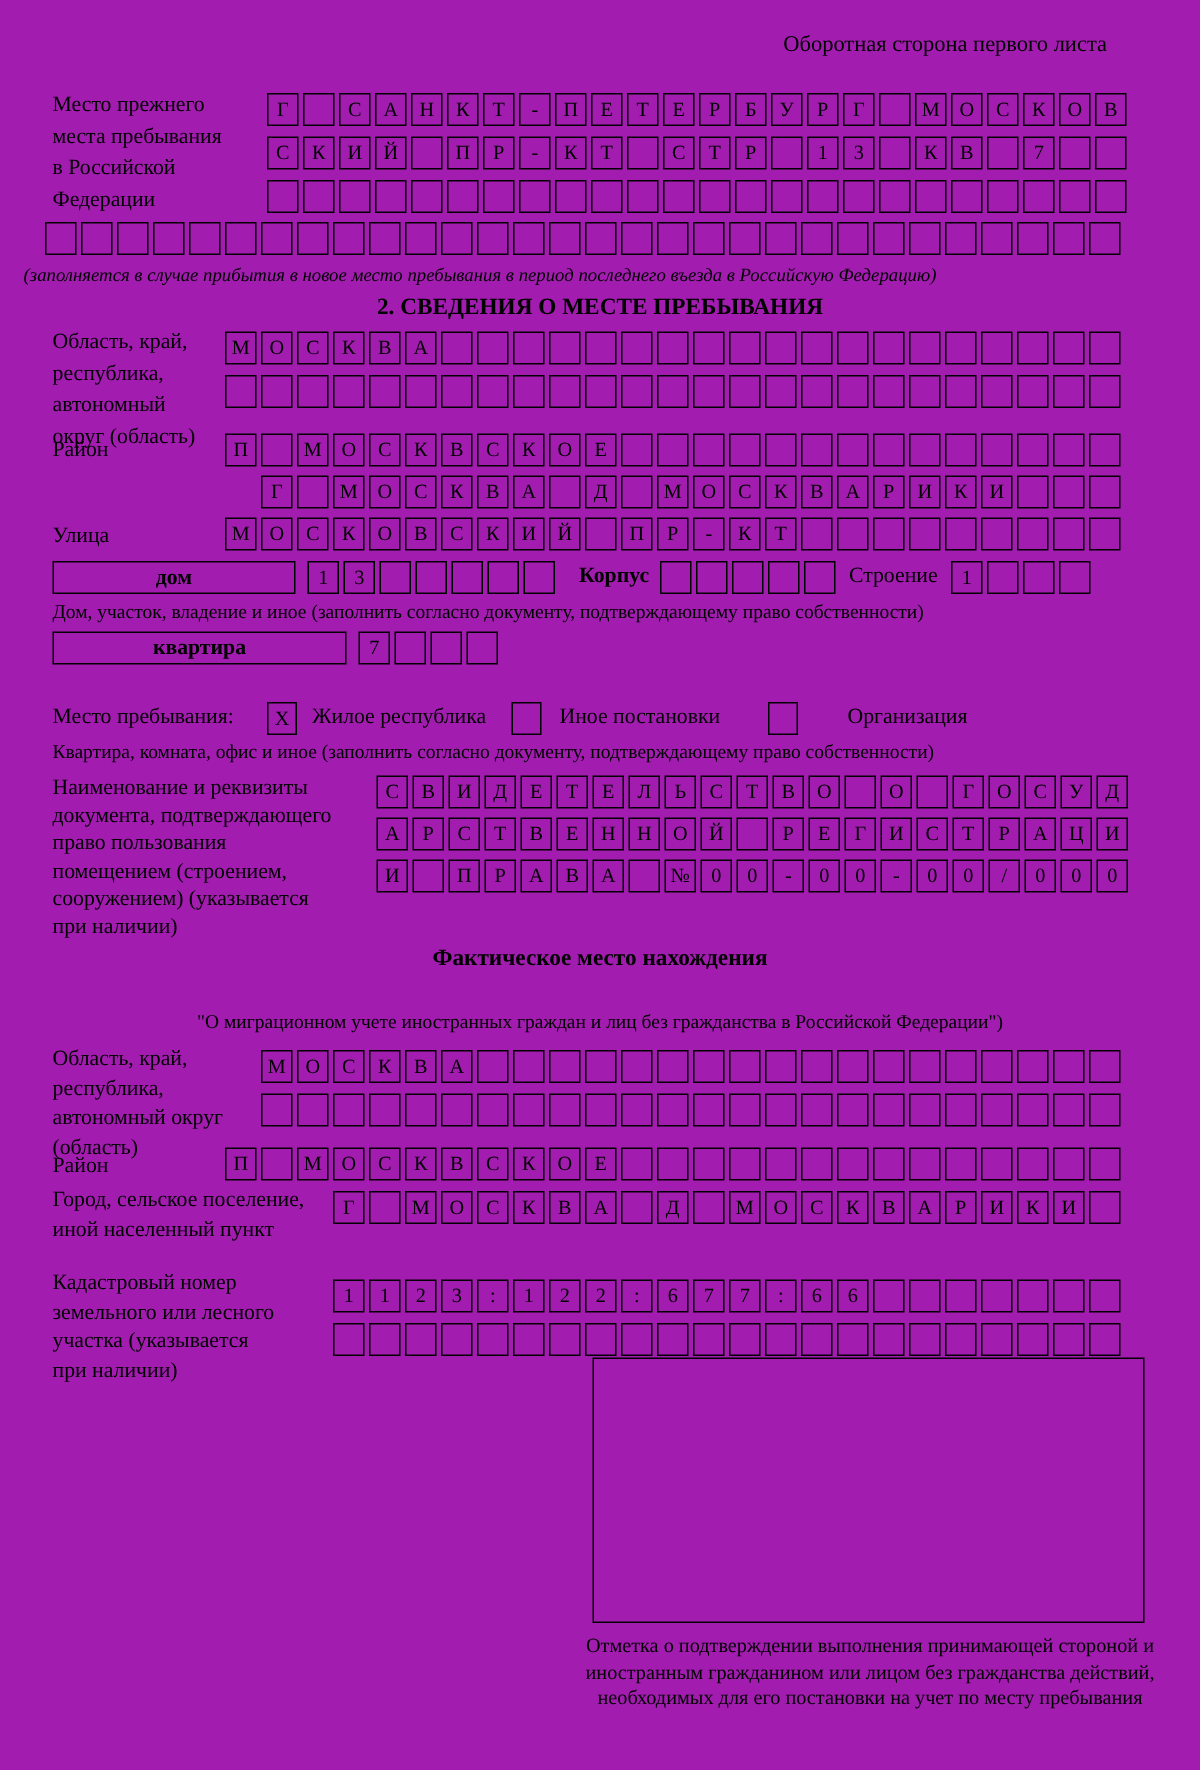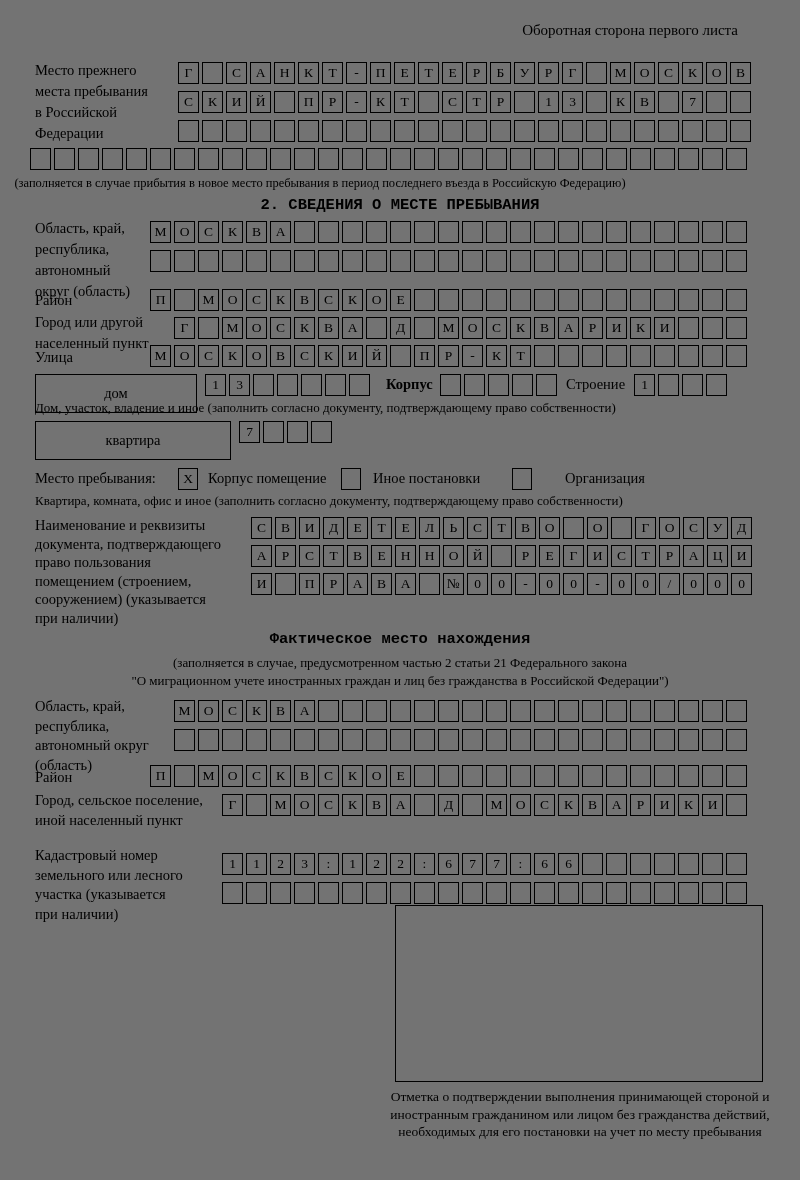--- a/index.html
+++ b/index.html
@@ -1,53 +1,54 @@
 <!DOCTYPE html>
 <html><head>
 <meta charset="utf-8">
 <style>
   html,body { margin:0; padding:0; background:#ffffff; }
   .page {
     position: relative;
     width: 800px;
     height: 1180px;
-    background: #737373;
+    background: #a21caf;
     color: #000000;
     font-family: "Liberation Serif", "DejaVu Serif", serif;
     overflow: hidden;
   }
   .abs { position: absolute; }
   .row { display: flex; gap: 3px; }
   .cell {
     box-sizing: border-box;
     width: 21px; height: 22px;
     border: 1.6px solid #000;
     display: flex; align-items: center; justify-content: center;
     font-size: 13.5px; line-height: 1;
     flex: 0 0 auto;
   }
   .widebox {
     box-sizing: border-box;
-    height: 39px;
+    height: 22px;
     border: 1.6px solid #000;
     display: flex; align-items: center; justify-content: center;
     font-size: 14.5px;
+    font-weight: bold;
   }
   .checkbox {
     box-sizing: border-box;
     width: 20px; height: 22px;
     border: 1.6px solid #000;
     display: flex; align-items: center; justify-content: center;
     font-size: 13.5px;
   }
   .lbl { font-size: 14.5px; line-height: 21px; white-space: pre-line; }
   .inline-lbl { font-size: 14.5px; }
   .cap { font-size: 12.5px; }
   .cap13 { font-size: 13px; }
-  .ttl { font-weight: bold; font-size: 15.5px; text-align: center; width: 800px; font-family: Liberation Mono, monospace; }
+  .ttl { font-weight: bold; font-size: 15.5px; text-align: center; width: 800px; }
   .center { text-align: center; }
   .stampbox { box-sizing: border-box; border: 1.6px solid #000; }
 </style>
 </head>
 <body>
 
 <div class="page">
 
   <div class="abs inline-lbl" style="top:22px; right:62px; font-size:15px;">Оборотная сторона первого листа</div>
 
@@ -158,21 +159,21 @@
       <span class="cell"></span>
       <span class="cell"></span>
       <span class="cell"></span>
       <span class="cell"></span>
       <span class="cell"></span>
       <span class="cell"></span>
       <span class="cell"></span>
       <span class="cell"></span>
       <span class="cell"></span>
     </div>
-  <div class="abs cap center" style="left:0; top:176px; width:640px;">(заполняется в случае прибытия в новое место пребывания в период последнего въезда в Российскую Федерацию)</div>
+  <div class="abs cap center" style="left:0; top:176px; width:640px;font-style:italic;">(заполняется в случае прибытия в новое место пребывания в период последнего въезда в Российскую Федерацию)</div>
 
   <div class="abs ttl" style="left:0; top:196px;">2. СВЕДЕНИЯ О МЕСТЕ ПРЕБЫВАНИЯ</div>
 
   <div class="abs lbl" style="left:35px; top:218px; width:120px;">Область, край,
 республика,
 автономный
 округ (область)</div>
   <div class="abs row" style="left:150px; top:221px;">
       <span class="cell">М</span>
       <span class="cell">О</span>
@@ -250,22 +251,20 @@
       <span class="cell"></span>
       <span class="cell"></span>
       <span class="cell"></span>
       <span class="cell"></span>
       <span class="cell"></span>
       <span class="cell"></span>
       <span class="cell"></span>
       <span class="cell"></span>
     </div>
 
-  <div class="abs lbl" style="left:35px; top:312px; width:140px;">Город или другой
-населенный пункт</div>
   <div class="abs row" style="left:174px; top:317px;">
       <span class="cell">Г</span>
       <span class="cell"></span>
       <span class="cell">М</span>
       <span class="cell">О</span>
       <span class="cell">С</span>
       <span class="cell">К</span>
       <span class="cell">В</span>
       <span class="cell">А</span>
       <span class="cell"></span>
@@ -346,21 +345,21 @@
   <div class="abs row" style="left:239px; top:421px;">
       <span class="cell">7</span>
       <span class="cell"></span>
       <span class="cell"></span>
       <span class="cell"></span>
     </div>
   <div class="abs cap13" style="left:35px; top:449px; width:740px;margin-top:44px;">Квартира, комната, офис и иное (заполнить согласно документу, подтверждающему право собственности)</div>
 
   <div class="abs inline-lbl" style="left:35px; top:470px;">Место пребывания:</div>
   <div class="abs checkbox" style="left:178px; top:468px;">X</div>
-  <div class="abs inline-lbl" style="left:208px; top:470px;">Корпус помещение</div>
+  <div class="abs inline-lbl" style="left:208px; top:470px;">Жилое республика</div>
   <div class="abs checkbox" style="left:341px; top:468px;"></div>
   <div class="abs inline-lbl" style="left:373px; top:470px;">Иное постановки</div>
   <div class="abs checkbox" style="left:512px; top:468px;"></div>
   <div class="abs inline-lbl" style="left:565px; top:470px;">Организация</div>
 
   <div class="abs lbl" style="left:35px; top:516px; width:215px; line-height:18.5px;">Наименование и реквизиты
 документа, подтверждающего
 право пользования
 помещением (строением,
 сооружением) (указывается
@@ -429,21 +428,20 @@
       <span class="cell">-</span>
       <span class="cell">0</span>
       <span class="cell">0</span>
       <span class="cell">/</span>
       <span class="cell">0</span>
       <span class="cell">0</span>
       <span class="cell">0</span>
     </div>
 
   <div class="abs ttl" style="left:0; top:630px;">Фактическое место нахождения</div>
-  <div class="abs cap13 center" style="left:0; top:655px; width:800px;">(заполняется в случае, предусмотренном частью 2 статьи 21 Федерального закона</div>
   <div class="abs cap13 center" style="left:0; top:673px; width:800px;">"О миграционном учете иностранных граждан и лиц без гражданства в Российской Федерации")</div>
 
   <div class="abs lbl" style="left:35px; top:697px; width:150px; line-height:19.5px;">Область, край,
 республика,
 автономный округ
 (область)</div>
   <div class="abs row" style="left:174px; top:700px;">
       <span class="cell">М</span>
       <span class="cell">О</span>
       <span class="cell">С</span>

